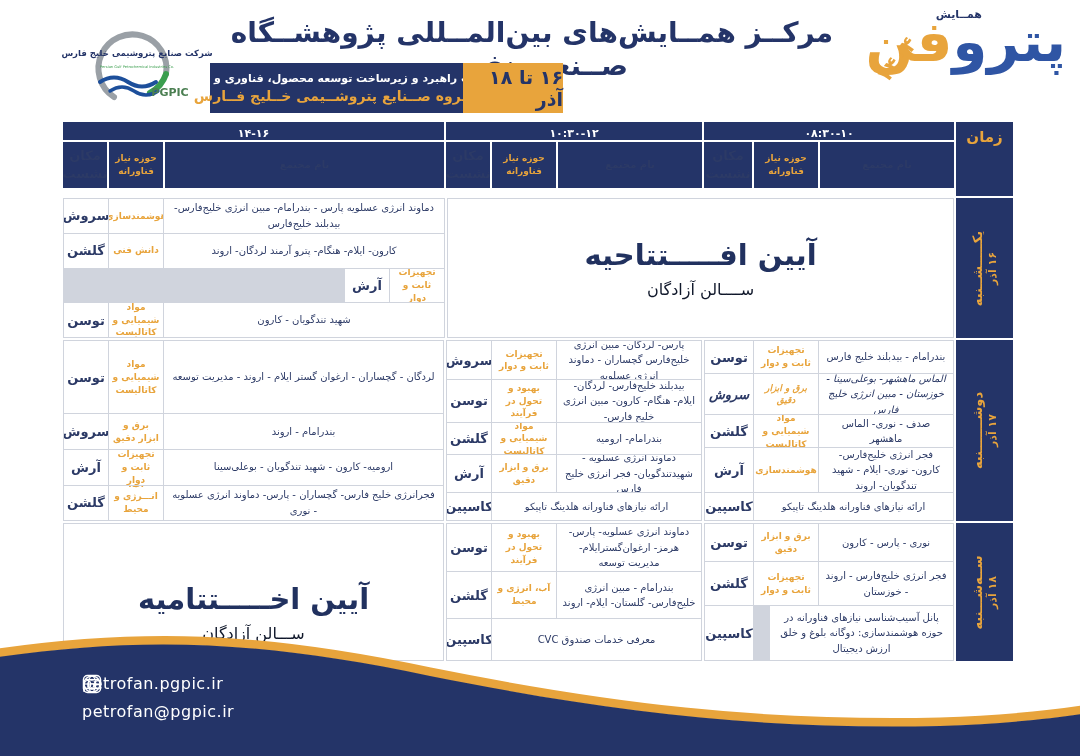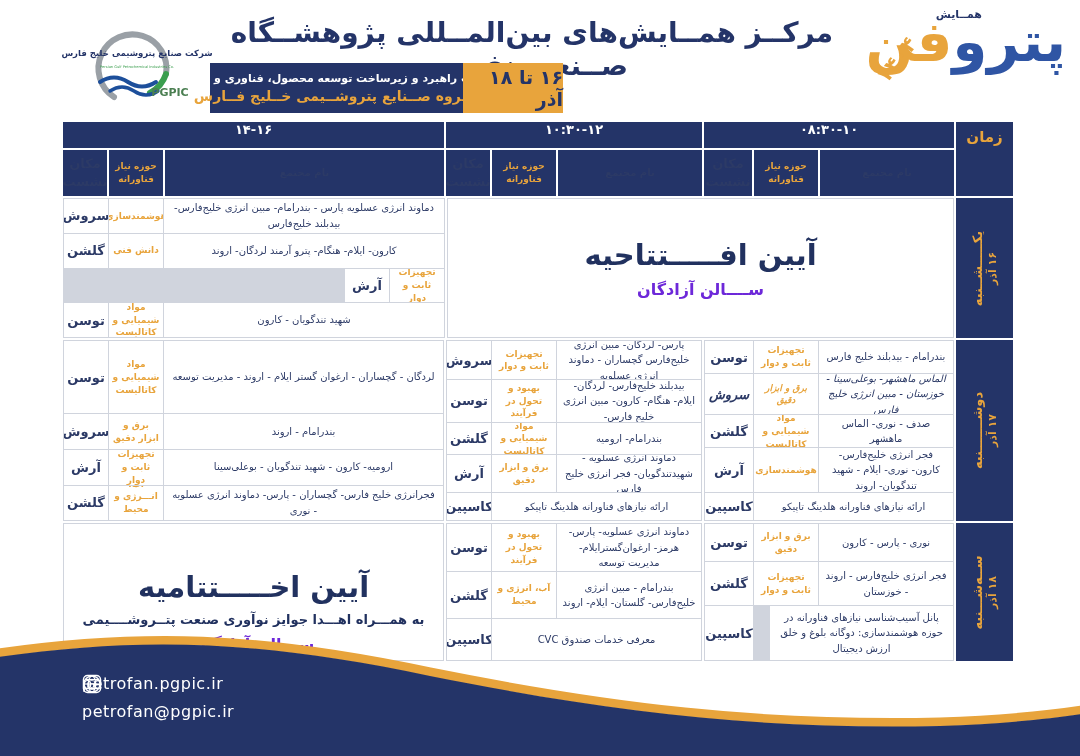--- a/index.html
+++ b/index.html
@@ -32,22 +32,22 @@
   .pf-year{position:absolute; left:16px; top:48px; color:var(--orange); font-size:21px;
     font-weight:bold; transform:rotate(-52deg);}
 
   
   .table{position:absolute; left:63px; top:122px; width:950px; direction:rtl;}
   .hdr-row{display:flex; gap:2px; background:#fff;}
   .h-zaman{width:57px; height:74px; background:var(--navy); color:var(--orange);
     font-weight:bold; font-size:15px; display:flex; align-items:flex-start;
     justify-content:center; padding-top:6px;}
   .hblock{display:flex; flex-direction:column; gap:2px;}
-  .h-time{height:26px; background:var(--navy); color:#fff; font-weight:bold;
-    font-size:13px; display:flex; align-items:flex-start; justify-content:center;}
+  .h-time{height:18px; background:var(--navy); color:#fff; font-weight:bold;
+    font-size:11px; display:flex; align-items:flex-end; justify-content:center;}
   .h-subs{height:46px; display:flex; gap:2px;}
   .h-sub{background:var(--navy); color:var(--orange); font-size:10.5px; font-weight:bold;
     display:flex; align-items:center; justify-content:center; text-align:center;
     line-height:1.35; padding:0 2px;}
   .w-morning{width:250px;} .w-midday{width:256px;} .w-afternoon{flex:1;}
 
   .tbody{display:flex; flex-direction:column;}
   .day-row{display:flex; gap:2px; background:#fff; margin-top:2px;}
   .day-cell{width:57px; background:var(--navy); display:flex; align-items:center;
     justify-content:center;}
@@ -65,21 +65,21 @@
   .c-need{font-size:9px; color:var(--orange); font-weight:bold; line-height:1.4; padding:2px 3px;}
   .c-venue{font-size:13px; font-weight:bold; color:var(--ink); padding:2px;}
   .ba .c-need{width:64px;} .ba .c-venue{width:48px;}
   .bb .c-need{width:64px;} .bb .c-venue{width:44px;}
   .bc .c-need{width:54px;} .bc .c-venue{width:44px;}
 
   .ceremony{background:#fff; border:1px solid var(--grid); display:flex;
     flex-direction:column; align-items:center; justify-content:center; gap:8px;}
   .cer-open{width:507px;}
   .cer-title{font-size:29px; font-weight:bold; color:#21315f;}
-  .cer-sub{font-size:16px; font-weight:bold; color:#6d28d9;}
+  .cer-sub{font-size:16px; font-weight:normal; color:#0f172a;}
   .cer-close .cer-title{font-size:29px;margin-top:40px;}
   .cer-line2{font-size:13px; font-weight:bold; color:#21315f;}
 
   
   .footer{position:absolute; left:0; top:630px; width:1080px; height:126px;}
   .footer svg{position:absolute; inset:0;}
   .contact{position:absolute; left:82px; top:44px; display:flex;
     flex-direction:column; gap:9px; direction:ltr;}
   .contact-item{display:flex; align-items:center; gap:8px; color:#fff;
     font-size:16px; letter-spacing:.5px;}
@@ -302,21 +302,20 @@
               <div class="cell c-need">آب، انرژی و محیط</div>
               <div class="cell c-venue">گلشن</div>
             </div>
             <div class="srow" style="flex: 1 1 0px;">
               <div class="cell c-name">معرفی خدمات صندوق CVC</div>
               <div class="cell c-venue">کاسپین</div>
             </div>
           </div>
           <div class="ceremony cer-close w-afternoon">
             <div class="cer-title">آیین اخـــــتتامیه</div>
-            <div class="cer-line2">به همـــراه اهـــدا جوایز نوآوری صنعت پتــروشــــیمی</div>
             <div class="cer-sub">ســـالن آزادگان</div>
           </div>
         </div>
       </div>
     </div>
 
   <div class="footer">
     <svg viewBox="0 0 1080 126" preserveAspectRatio="none">
       <path d="M-8,24 C140,2 260,6 430,42 C610,78 760,96 940,92 C1000,90 1050,85 1088,79" fill="none" stroke="#e8a43c" stroke-width="9"></path>
       <path d="M-8,28 C140,6 260,10 430,46 C610,82 760,100 940,96 C1000,94 1050,89 1088,83 L1088,130 L-8,130 Z" fill="#243468"></path>

